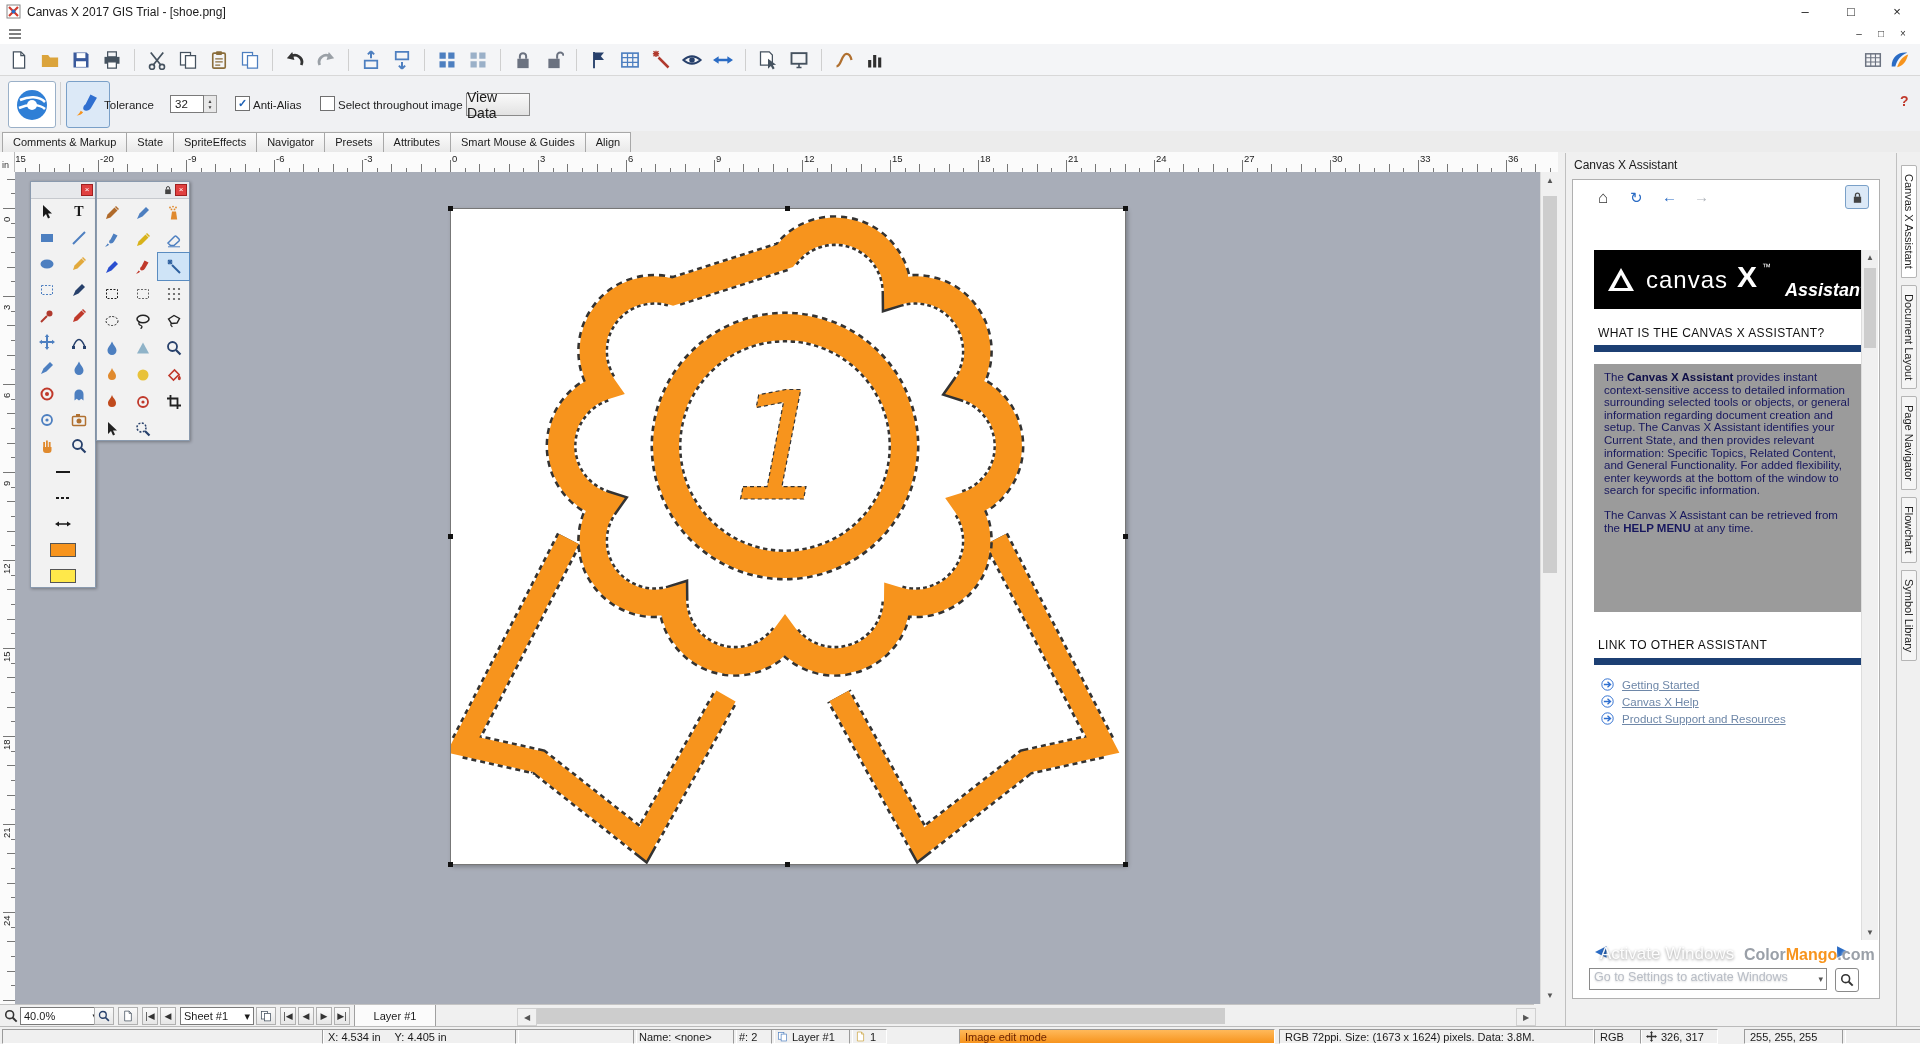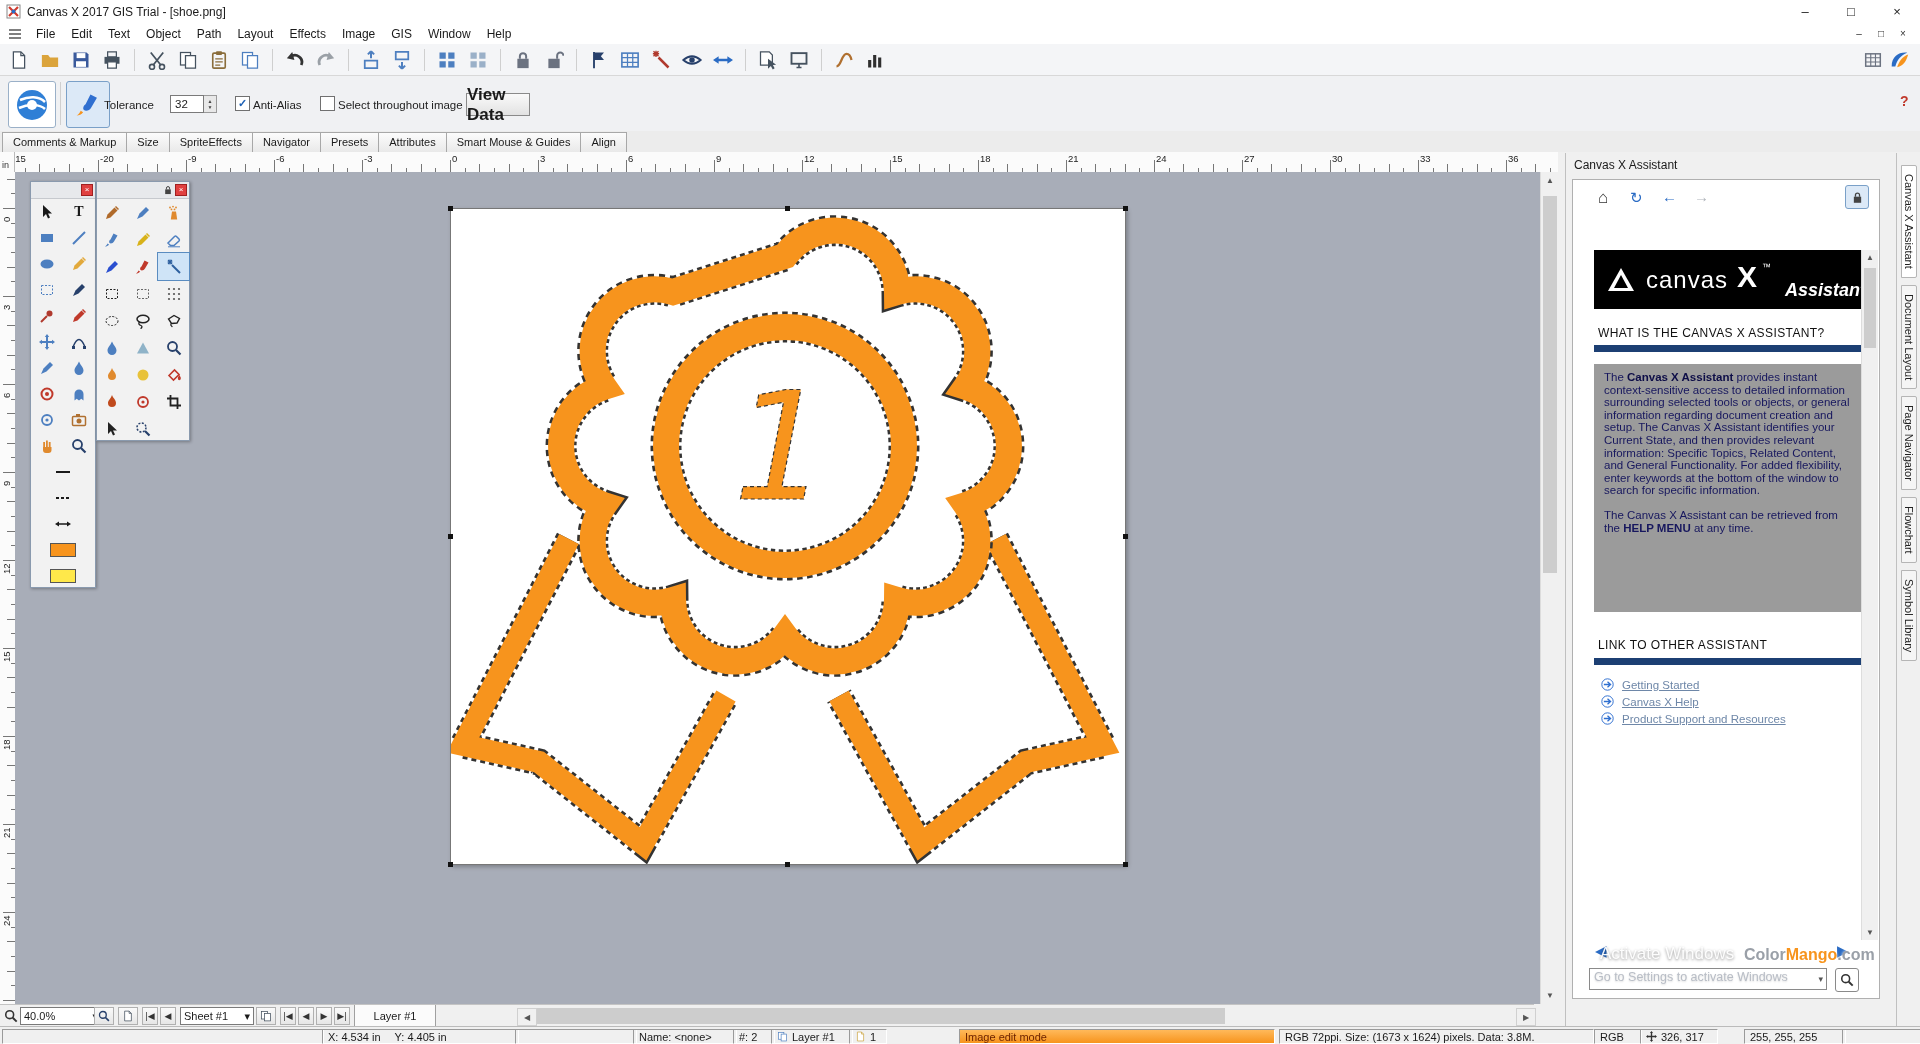--- a/index.html
+++ b/index.html
@@ -16,21 +16,21 @@
   #toolbar{left:0;top:44px;width:1920px;height:32px;background:#f4f5f7;border-bottom:1px solid #d8d8d8;display:flex;align-items:center;padding-left:6px;box-sizing:border-box;}
   .tbtn{width:26px;height:26px;display:flex;align-items:center;justify-content:center;border-radius:2px;}
   .tsep{width:1px;height:22px;background:#cfcfcf;margin:0 4px;}
   #optionsbar{left:0;top:76px;width:1920px;height:55px;background:#f0f1f3;border-bottom:1px solid #c9c9c9;}
   .roundbtn{border:1px solid #9ab0c8;border-radius:3px;background:#fff;display:flex;align-items:center;justify-content:center;}
   .pressed{background:#dce9f7;border:1px solid #7aa0c8;}
   .olabel{font-size:11.5px;color:#222;}
   .inputbox{background:#fff;border:1px solid #7a7a7a;font-size:11.5px;display:flex;align-items:center;padding-left:4px;box-sizing:border-box;}
   .spin{width:13px;height:18px;border:1px solid #9a9a9a;border-left:none;background:#e8e8e8;display:flex;flex-direction:column;align-items:center;justify-content:center;font-size:5px;color:#444;box-sizing:border-box;}
   .cbox{width:13px;height:13px;border:1px solid #707070;background:#fff;display:inline-flex;align-items:center;justify-content:center;font-size:11px;color:#1f62b5;font-weight:bold;}
-  .btn3d{border:1px solid #8a8a8a;background:linear-gradient(#fafafa,#e2e2e2);font-size:17px;display:flex;align-items:center;justify-content:center;font-weight:bold;}
+  .btn3d{border:1px solid #8a8a8a;background:linear-gradient(#fafafa,#e2e2e2);font-size:14px;display:flex;align-items:center;justify-content:center;}
   #tabstrip{left:0;top:131px;width:1920px;height:21px;background:#ececec;display:flex;align-items:flex-end;padding-left:2px;box-sizing:border-box;}
   .wtab{font-size:11px;height:19px;line-height:19px;padding:0 10px;background:linear-gradient(#fcfcfc,#e9e9e9);border:1px solid #a8a8a8;border-bottom:none;margin-right:-1px;}
   
   #hruler{left:0;top:152px;width:1558px;height:20px;background:#fbfbfb;border-bottom:1px solid #8a8a8a;overflow:hidden;}
   #vruler{left:0;top:172px;width:15px;height:832px;background:#fbfbfb;border-right:1px solid #8a8a8a;overflow:hidden;}
   #rulercorner{left:0;top:152px;width:15px;height:20px;background:#fbfbfb;border-right:1px solid #bbb;font-size:9px;color:#333;display:flex;align-items:flex-end;padding:0 0 2px 2px;box-sizing:border-box;}
   .htick{position:absolute;bottom:0;width:1px;background:#777;}
   .hnum{position:absolute;top:1px;font-size:9.5px;color:#222;}
   .vtick{position:absolute;right:0;height:1px;background:#777;}
   .vnum{position:absolute;left:1px;font-size:9.5px;color:#222;transform:rotate(-90deg);transform-origin:left top;}
@@ -333,33 +333,20 @@
   <div style="flex:1"></div>
   <div class="capbtn">–</div>
   <div class="capbtn">□</div>
   <div class="capbtn">×</div>
 </div>
 
 <div id="menubar" class="abs">
   <svg width="14" height="12" style="margin:0 6px 0 8px">
     <path d="M1 2 H13 M1 6 H13 M1 10 H13" stroke="#555" stroke-width="1.6"></path>
   </svg>
-  <div class="mwrap" style="display:flex">
-      <div class="mitem">File</div>
-      <div class="mitem">Edit</div>
-      <div class="mitem">Text</div>
-      <div class="mitem">Object</div>
-      <div class="mitem">Path</div>
-      <div class="mitem">Layout</div>
-      <div class="mitem">Effects</div>
-      <div class="mitem">Image</div>
-      <div class="mitem">GIS</div>
-      <div class="mitem">Window</div>
-      <div class="mitem">Help</div>
-    </div>
   <div style="flex:1"></div>
   <div class="mdibtn">–</div>
   <div class="mdibtn">□</div>
   <div class="mdibtn" style="margin-right:6px">×</div>
 </div>
 
 <div id="toolbar" class="abs">
   <div id="tbicons" style="display:flex;align-items:center;gap:5px">
       <div class="tbtn">
         <svg class="gi" width="20" height="20" style="color:#45525f">
@@ -533,21 +520,21 @@
   <span class="cbox abs" style="left:235px;top:20px">✓</span>
   <span class="olabel abs" style="left:253px;top:23px">Anti-Alias</span>
   <span class="cbox abs" style="left:320px;top:20px"></span>
   <span class="olabel abs" style="left:338px;top:23px">Select throughout image</span>
   <div class="btn3d abs" style="left:466px;top:17px;width:62px;height:21px">View Data</div>
   <span class="abs" style="left:1900px;top:17px;font-size:14px;font-weight:bold;color:#c0392b">?</span>
 </div>
 
 <div id="tabstrip" class="abs">
     <div class="wtab">Comments &amp; Markup</div>
-    <div class="wtab">Size</div>
+    <div class="wtab">State</div>
     <div class="wtab">SpriteEffects</div>
     <div class="wtab">Navigator</div>
     <div class="wtab">Presets</div>
     <div class="wtab">Attributes</div>
     <div class="wtab">Smart Mouse &amp; Guides</div>
     <div class="wtab">Align</div>
   </div>
 
 <div id="hruler" class="abs">
     <div class="htick" style="left: 24.6715px; height: 4px;"></div>

